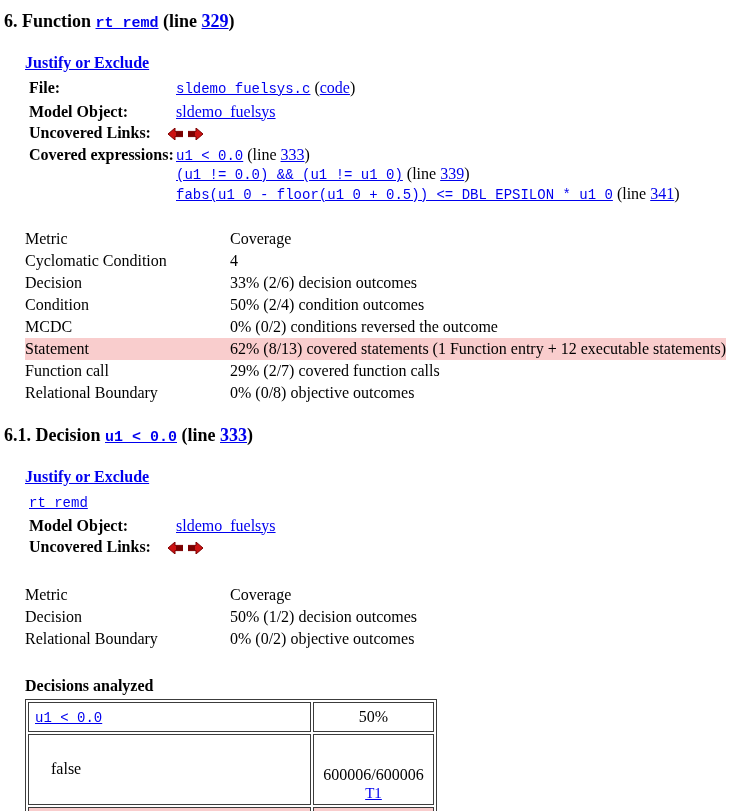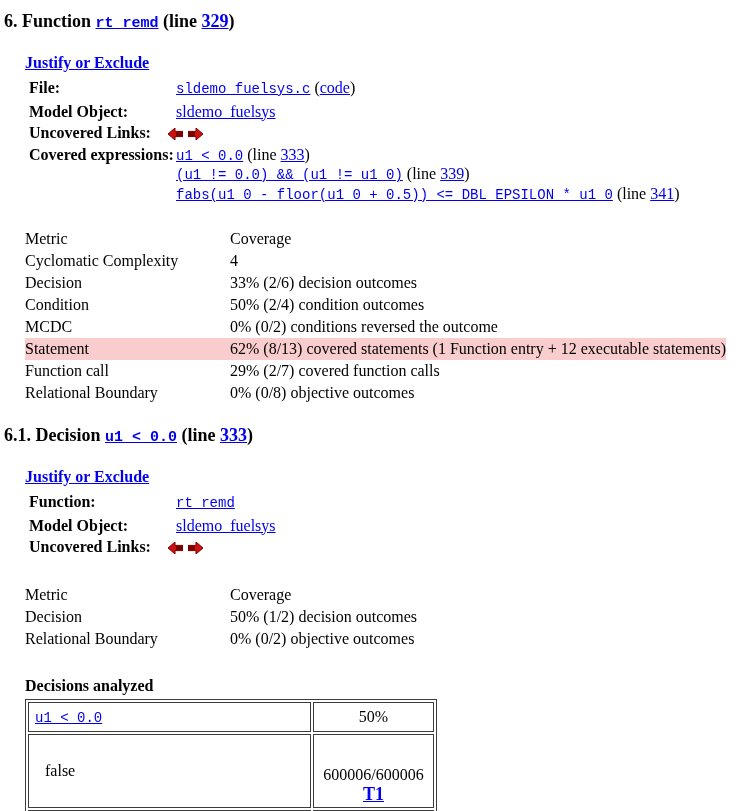--- a/index.html
+++ b/index.html
@@ -45,24 +45,24 @@
   table.metrics tr.mhead td { font-weight: normal; }
   table.metrics tr.hl td { background: var(--pink); }
   table.metrics.second { margin-top: 26px; }
 
   .decisions { margin: 26px 0 0 21px; }
   .dec-title { font-weight: bold; line-height: 20px; margin: 0 0 3px 0; }
   table.dtable { border-collapse: separate; border-spacing: 2px; border: 1px solid var(--tborder); background: #fff; }
   table.dtable td { border: 1px solid var(--tborder); vertical-align: middle; }
   td.expr-cell { width: 283px; padding: 5px 6px; height: 28px; }
   td.num-cell { width: 121px; text-align: center; padding: 2px 4px; }
-  td.outcome-cell { padding-left: 16px; height: 46px; }
+  td.outcome-cell { padding-left: 22px; height: 46px; }
   table.dtable tr.hl td { background: var(--pink); }
   .count-line { line-height: 19px; margin-top: 28px; }
-  .t-link { font-size: 18px; font-weight: bold; }
+  .t-link { font-size: 15px; }
   .jicon { display: inline-block; line-height: 0; cursor: pointer; }
 </style>
 </head>
 <body>
 
 <h3 class="sec-heading"><span>6. Function</span>
 <a class="mono">rt_remd</a>
 <span>(line</span>
 <a>329</a><span>)</span></h3>
 
@@ -113,21 +113,21 @@
   </div>
 </div>
 
 <table class="metrics">
   <tbody>
       <tr class="mhead">
     <td>Metric</td>
     <td>Coverage</td>
   </tr>
   <tr>
-        <td>Cyclomatic Complexity</td>
+        <td>Cyclomatic Condition</td>
         <td>4</td>
       </tr>
   <tr>
         <td>Decision</td>
         <td>33% (2/6) decision outcomes</td>
       </tr>
   <tr>
         <td>Condition</td>
         <td>50% (2/4) condition outcomes</td>
       </tr>
@@ -153,21 +153,20 @@
 <h3 class="sec-heading second"><span>6.1. Decision</span>
 <a class="mono">u1 &lt; 0.0</a>
 <span>(line</span>
 <a>333</a><span>)</span></h3>
 
 <div class="sec">
   <div class="justify-row"><a class="bold">Justify or Exclude</a></div>
 
   <div class="fields">
     <div class="frow">
-      <span class="flabel">Function:</span>
       <span class="fvalue"><a class="mono">rt_remd</a></span>
     </div>
     <div class="frow">
       <span class="flabel">Model Object:</span>
       <span class="fvalue"><a>sldemo_fuelsys</a></span>
     </div>
     <div class="frow">
       <span class="flabel">Uncovered Links:</span>
       <span class="fvalue"><span class="arrows">
         <a>

